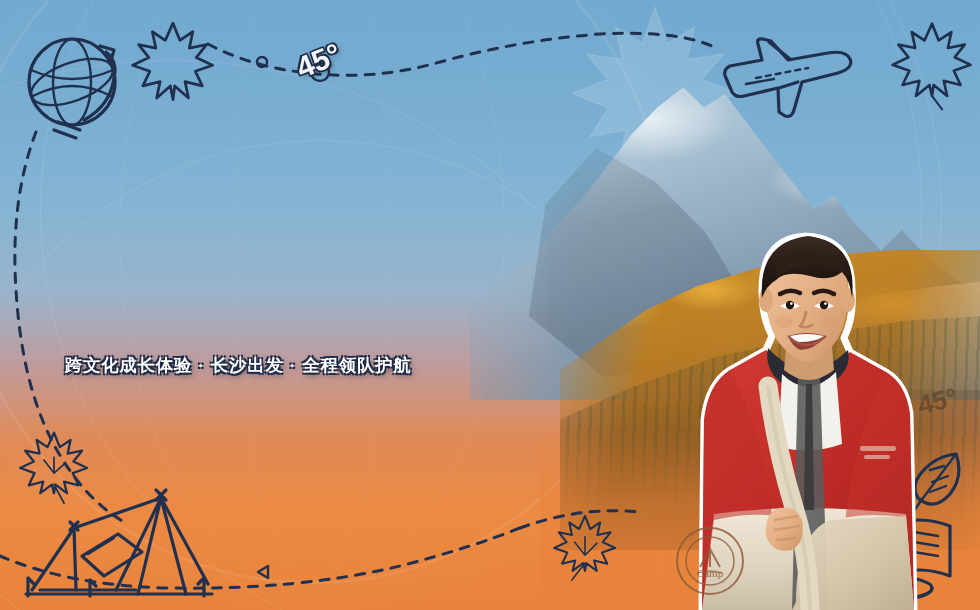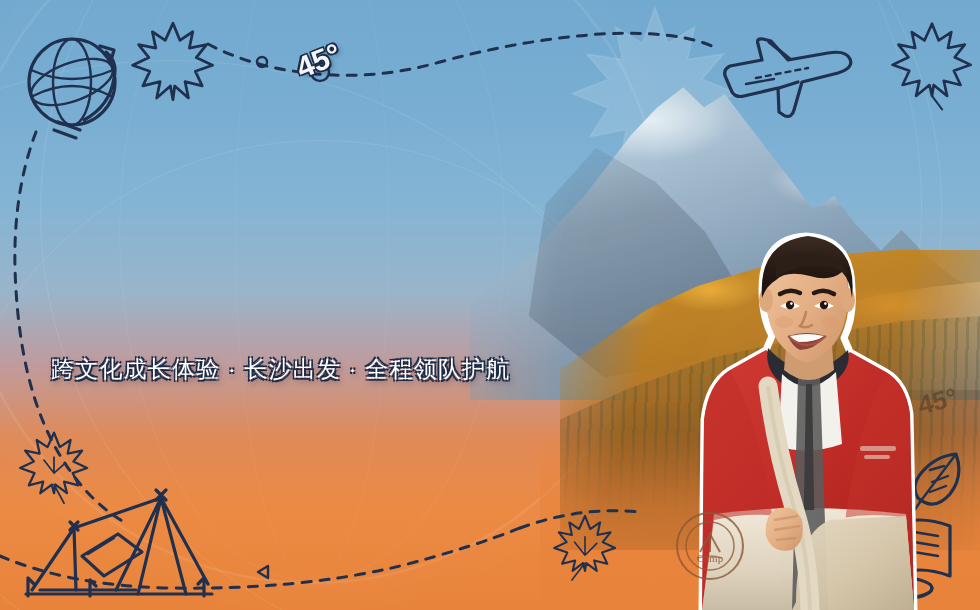--- a/index.html
+++ b/index.html
@@ -158,23 +158,23 @@
       -2.6px  2.6px 0 #1d2b46, 2.6px  2.6px 0 #1d2b46,
       -3px 0 0 #1d2b46, 3px 0 0 #1d2b46,
       0 -3px 0 #1d2b46, 0 3px 0 #1d2b46,
       6px 7px 0 rgba(20,32,54,.55),
       9px 11px 16px rgba(12,22,40,.45);
   }
   .headline .line2 { display: block; }
 
   .subtitle {
     position: absolute;
-    left: 51px; top: 354px;
-    font-size: 23px;
-    font-weight: 400;
+    left: 65px; top: 354px;
+    font-size: 17px;
+    font-weight: 700;
     letter-spacing: 1.2px;
     color: #ffffff;
     white-space: pre;
     text-shadow:
       -1.6px -1.6px 0 #1d2b46, 1.6px -1.6px 0 #1d2b46,
       -1.6px  1.6px 0 #1d2b46, 1.6px  1.6px 0 #1d2b46,
       2px 3px 6px rgba(14,24,42,.55);
   }
 
   .angle-mark {
@@ -191,21 +191,21 @@
     left: 918px; top: 386px; font-size: 26px;
     transform: rotate(-14deg);
     color: rgba(60,42,30,.42);
     text-shadow: none;
     font-weight: 700;
   }
 
   
   .camp-badge {
     position: absolute;
-    left: 672px; top: 508px;
+    left: 672px; top: 523px;
     width: 76px; height: 76px;
   }
   .camp-badge svg { display: block; overflow: visible; }
   .camp-badge text { font-family: "Liberation Serif", serif; }
 </style>
 </head>
 <body>
 
 <div id="banner">
 

